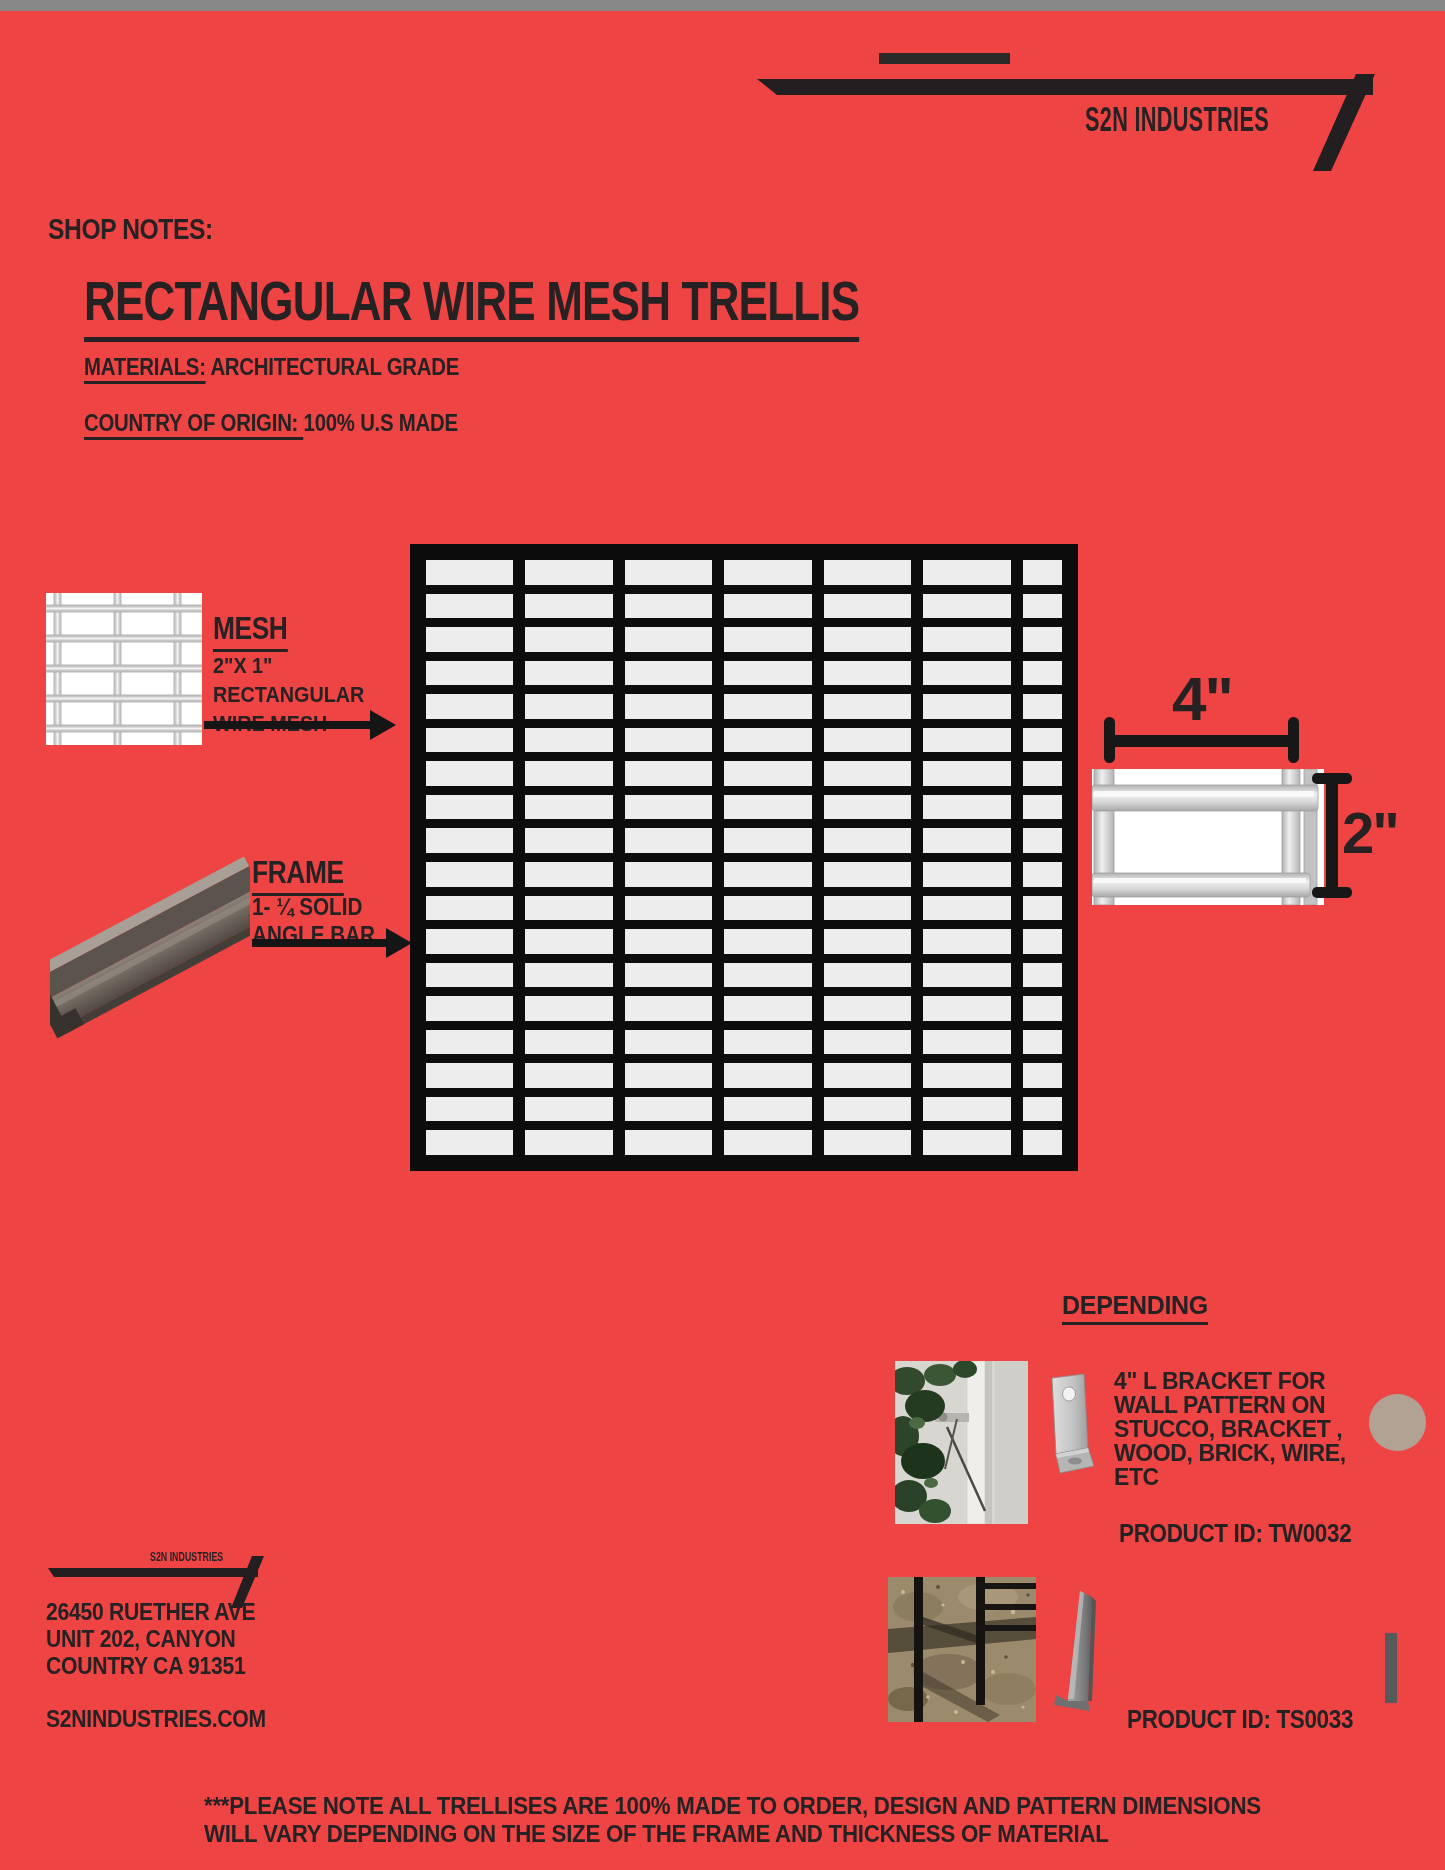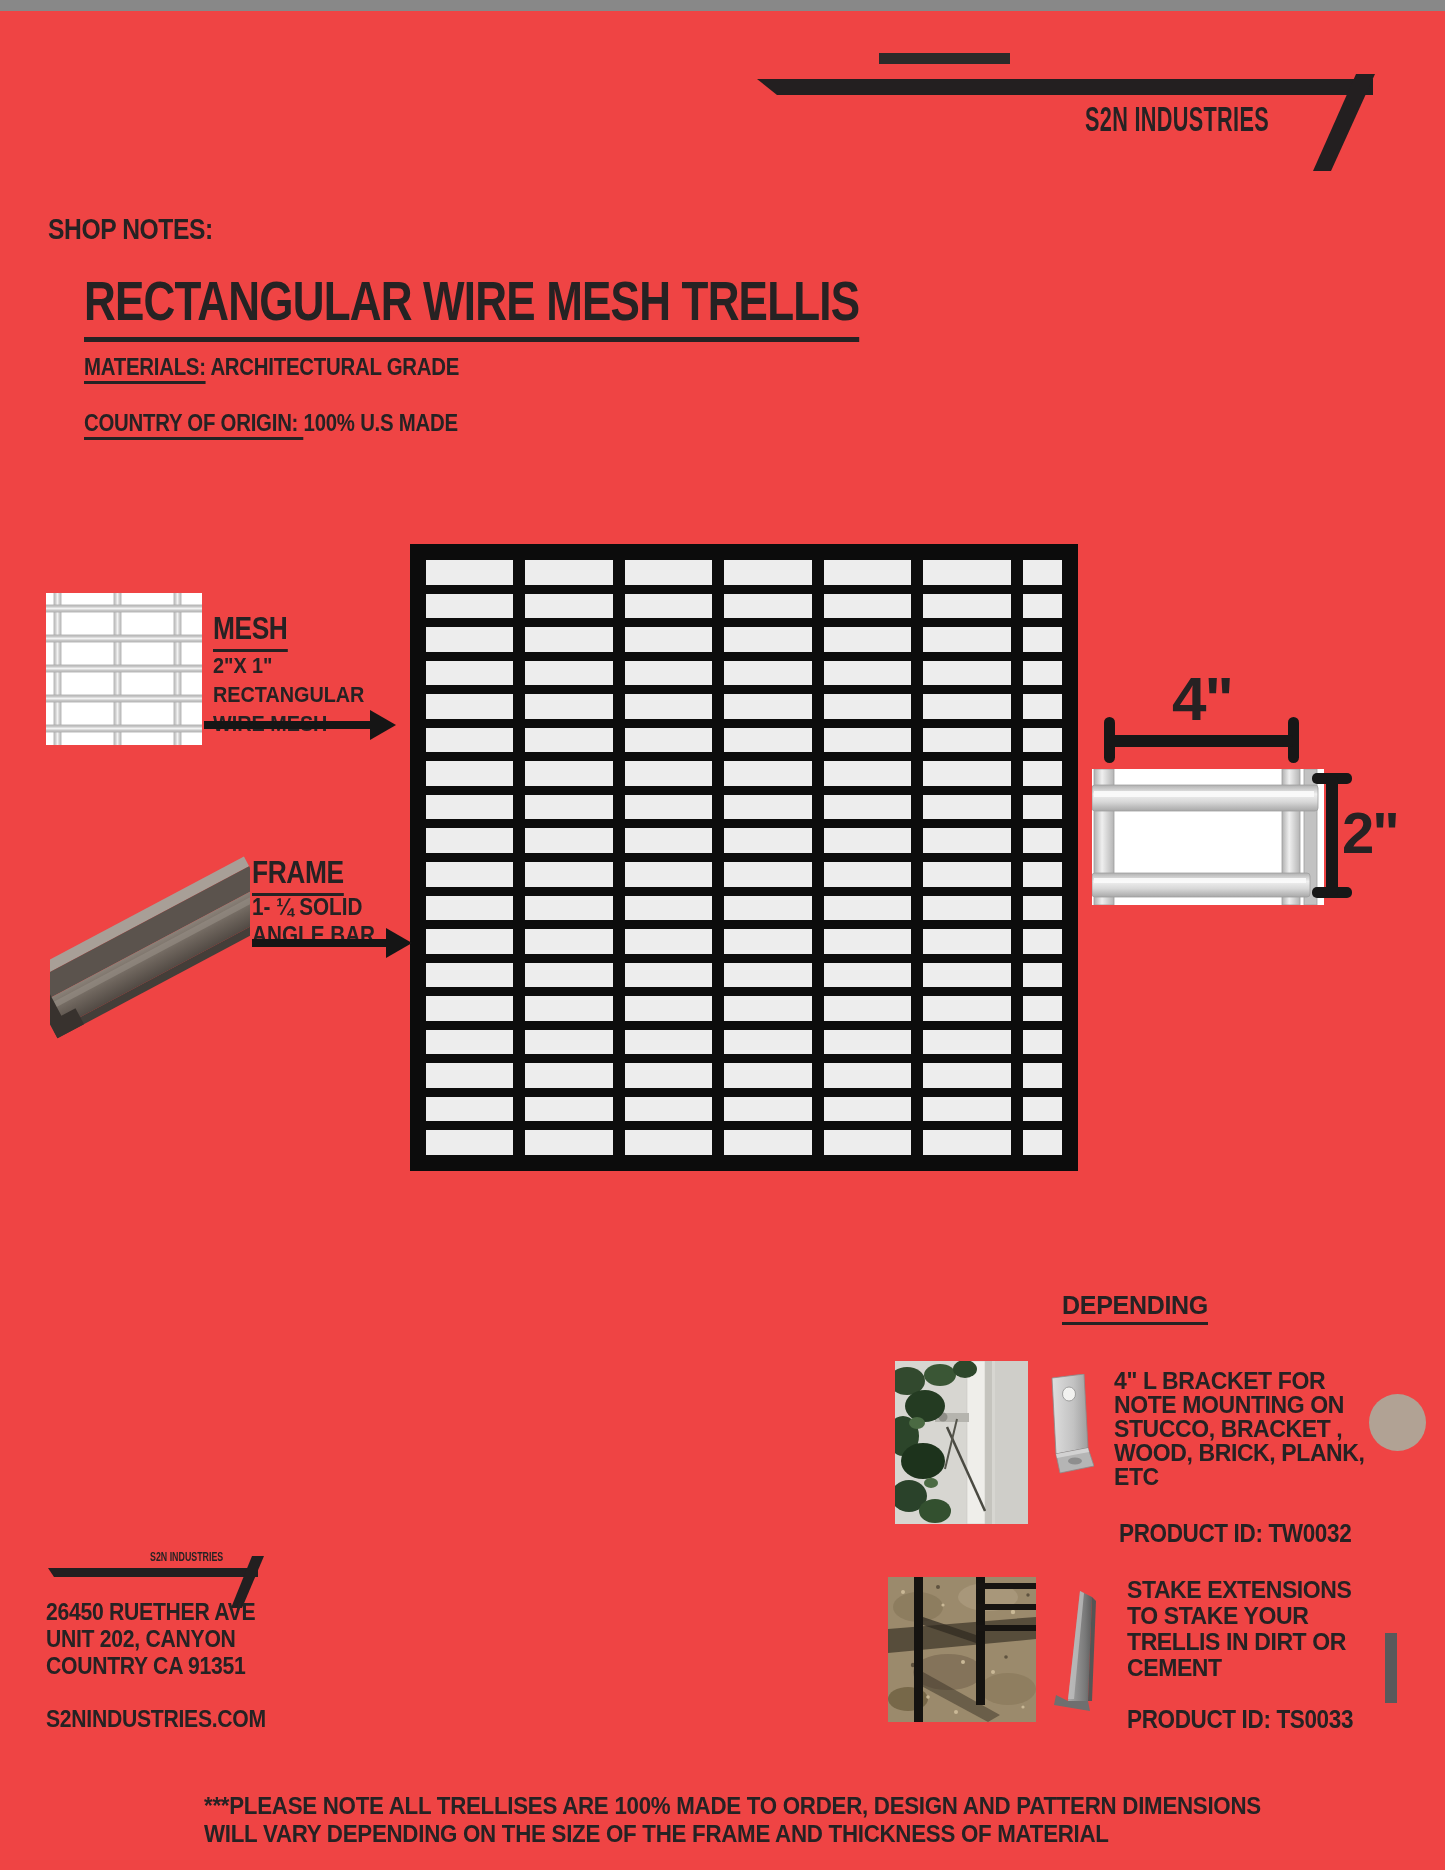--- a/index.html
+++ b/index.html
@@ -322,23 +322,23 @@
       </linearGradient>
     </defs>
     <polygon points="10,4 42,0 46,74 14,80" fill="url(#br)" stroke="#8a8a8a" stroke-width=".8"></polygon>
     <ellipse cx="27" cy="20" rx="6.5" ry="7" fill="#f2f2f0" stroke="#909090" stroke-width=".8"></ellipse>
     <polygon points="14,80 46,74 52,92 18,99" fill="#b5b5b5" stroke="#8a8a8a" stroke-width=".8"></polygon>
     <polygon points="14,80 46,74 47,78 15,84" fill="#d2d2d2"></polygon>
     <ellipse cx="33" cy="87" rx="7" ry="3.5" fill="#8e8e8e"></ellipse>
   </svg>
   <div class="abs plc-text p1-text">
     <div>4" L BRACKET FOR</div>
-    <div>NOTE MOUNTING ON</div>
+    <div>WALL PATTERN ON</div>
     <div>STUCCO, BRACKET ,</div>
-    <div>WOOD, BRICK, PLANK,</div>
+    <div>WOOD, BRICK, WIRE,</div>
     <div>ETC</div>
   </div>
   <div class="abs pid p1-pid cond9">PRODUCT ID: TW0032</div>
   <div class="abs tan-circle"></div>
 
   <svg class="abs" style="left:888px;top:1566px" width="148" height="145" viewBox="0 0 148 145">
     <rect width="148" height="145" fill="#9b8a6c"></rect>
     <ellipse cx="30" cy="30" rx="25" ry="15" fill="#8a795c" opacity=".8"></ellipse>
     <ellipse cx="100" cy="20" rx="30" ry="14" fill="#a8977a"></ellipse>
     <ellipse cx="60" cy="95" rx="35" ry="18" fill="#84735a"></ellipse>
@@ -376,26 +376,20 @@
         <stop offset="0" stop-color="#a7a7a7"></stop>
           <stop offset=".7" stop-color="#7a7a7a"></stop>
           <stop offset="1" stop-color="#5e5e5e"></stop>
       </linearGradient>
     </defs>
     <polygon points="28,2 40,8 36,112 16,112" fill="url(#stg)"></polygon>
     <polygon points="40,8 44,12 40,112 36,112" fill="#555555"></polygon>
     <polygon points="28,2 32,4 22,110 16,110" fill="#c0c0c0" opacity=".75"></polygon>
     <polygon points="4,106 16,112 36,112 38,122 2,116" fill="#6f6f6f"></polygon>
   </svg>
-  <div class="abs plc-text p2-text">
-    <div>STAKE EXTENSIONS</div>
-    <div>TO STAKE YOUR</div>
-    <div>TRELLIS IN DIRT OR</div>
-    <div>CEMENT</div>
-  </div>
   <div class="abs pid p2-pid cond9">PRODUCT ID: TS0033</div>
   <div class="abs gray-bar"></div>
 
   <svg class="abs" style="left:44px;top:1533px" width="260" height="72" viewBox="0 0 260 72">
     <polygon points="4,24 214,24 214,33 10,33" fill="#231f20"></polygon>
     <polygon points="208,12 220,12 198,64 187,64" fill="#231f20"></polygon>
   </svg>
   <div class="abs brand-small">S2N INDUSTRIES</div>
   <div class="abs addr cond9">
     <div>26450 RUETHER AVE</div>

